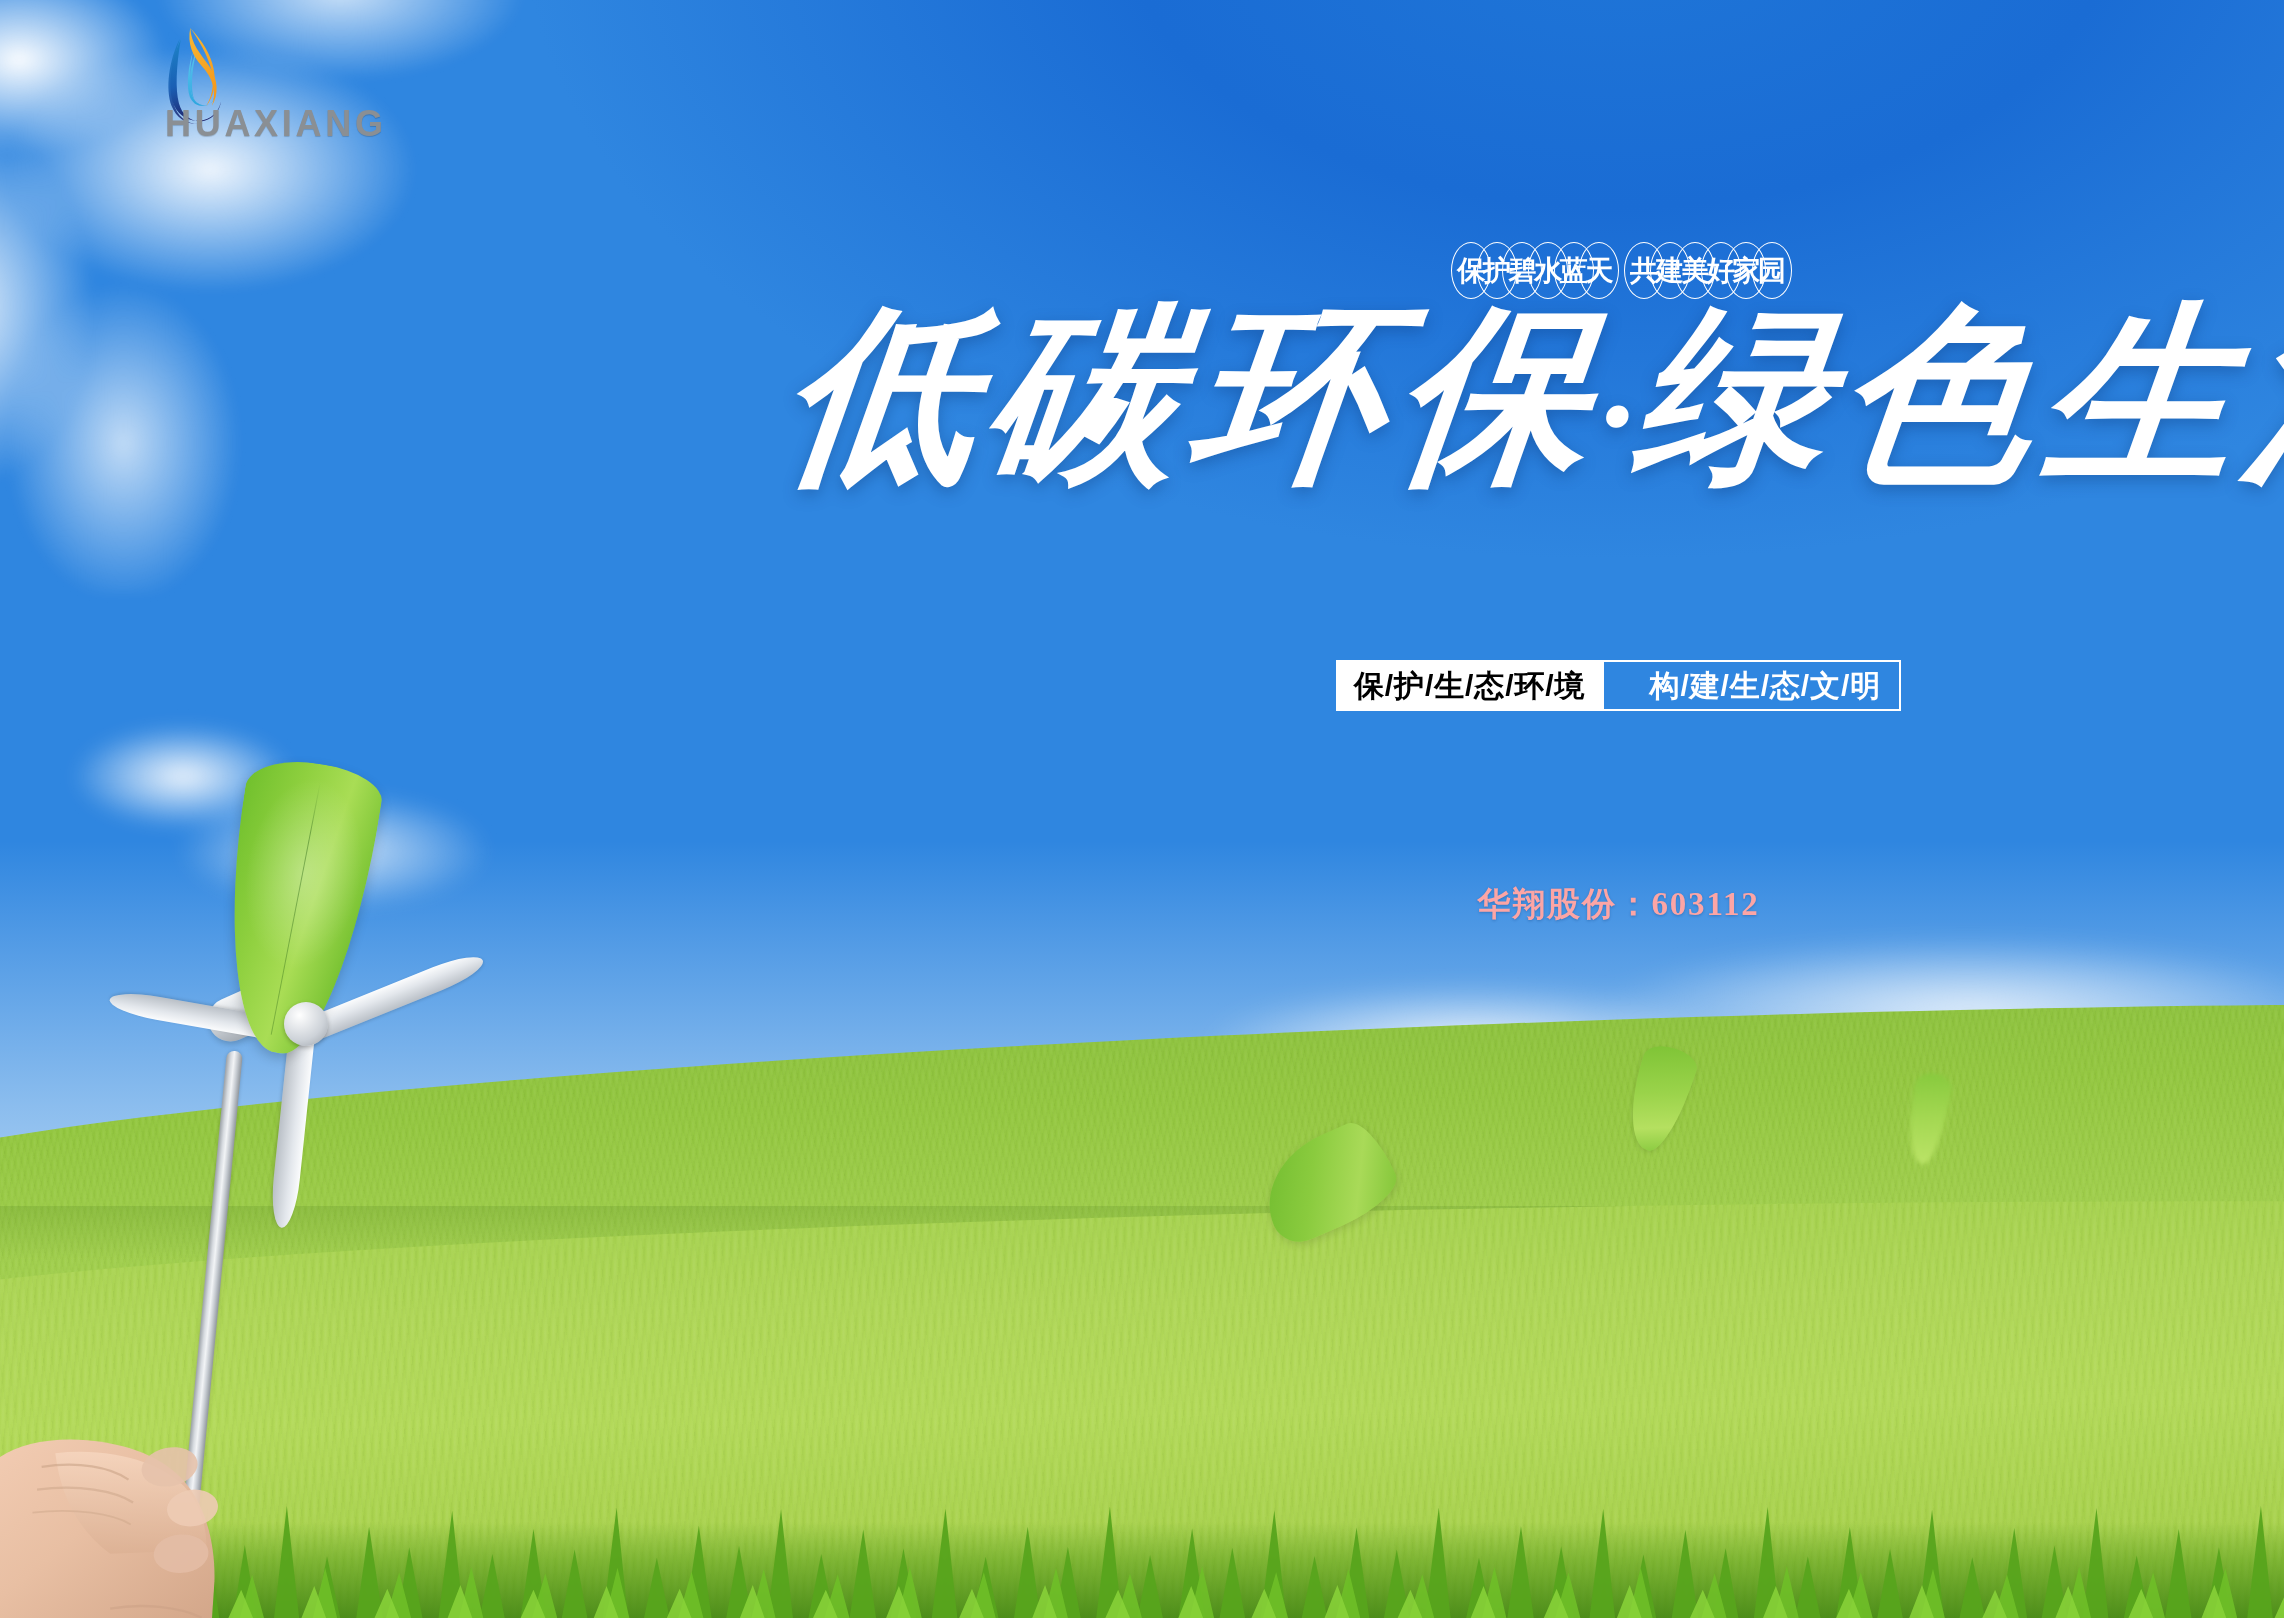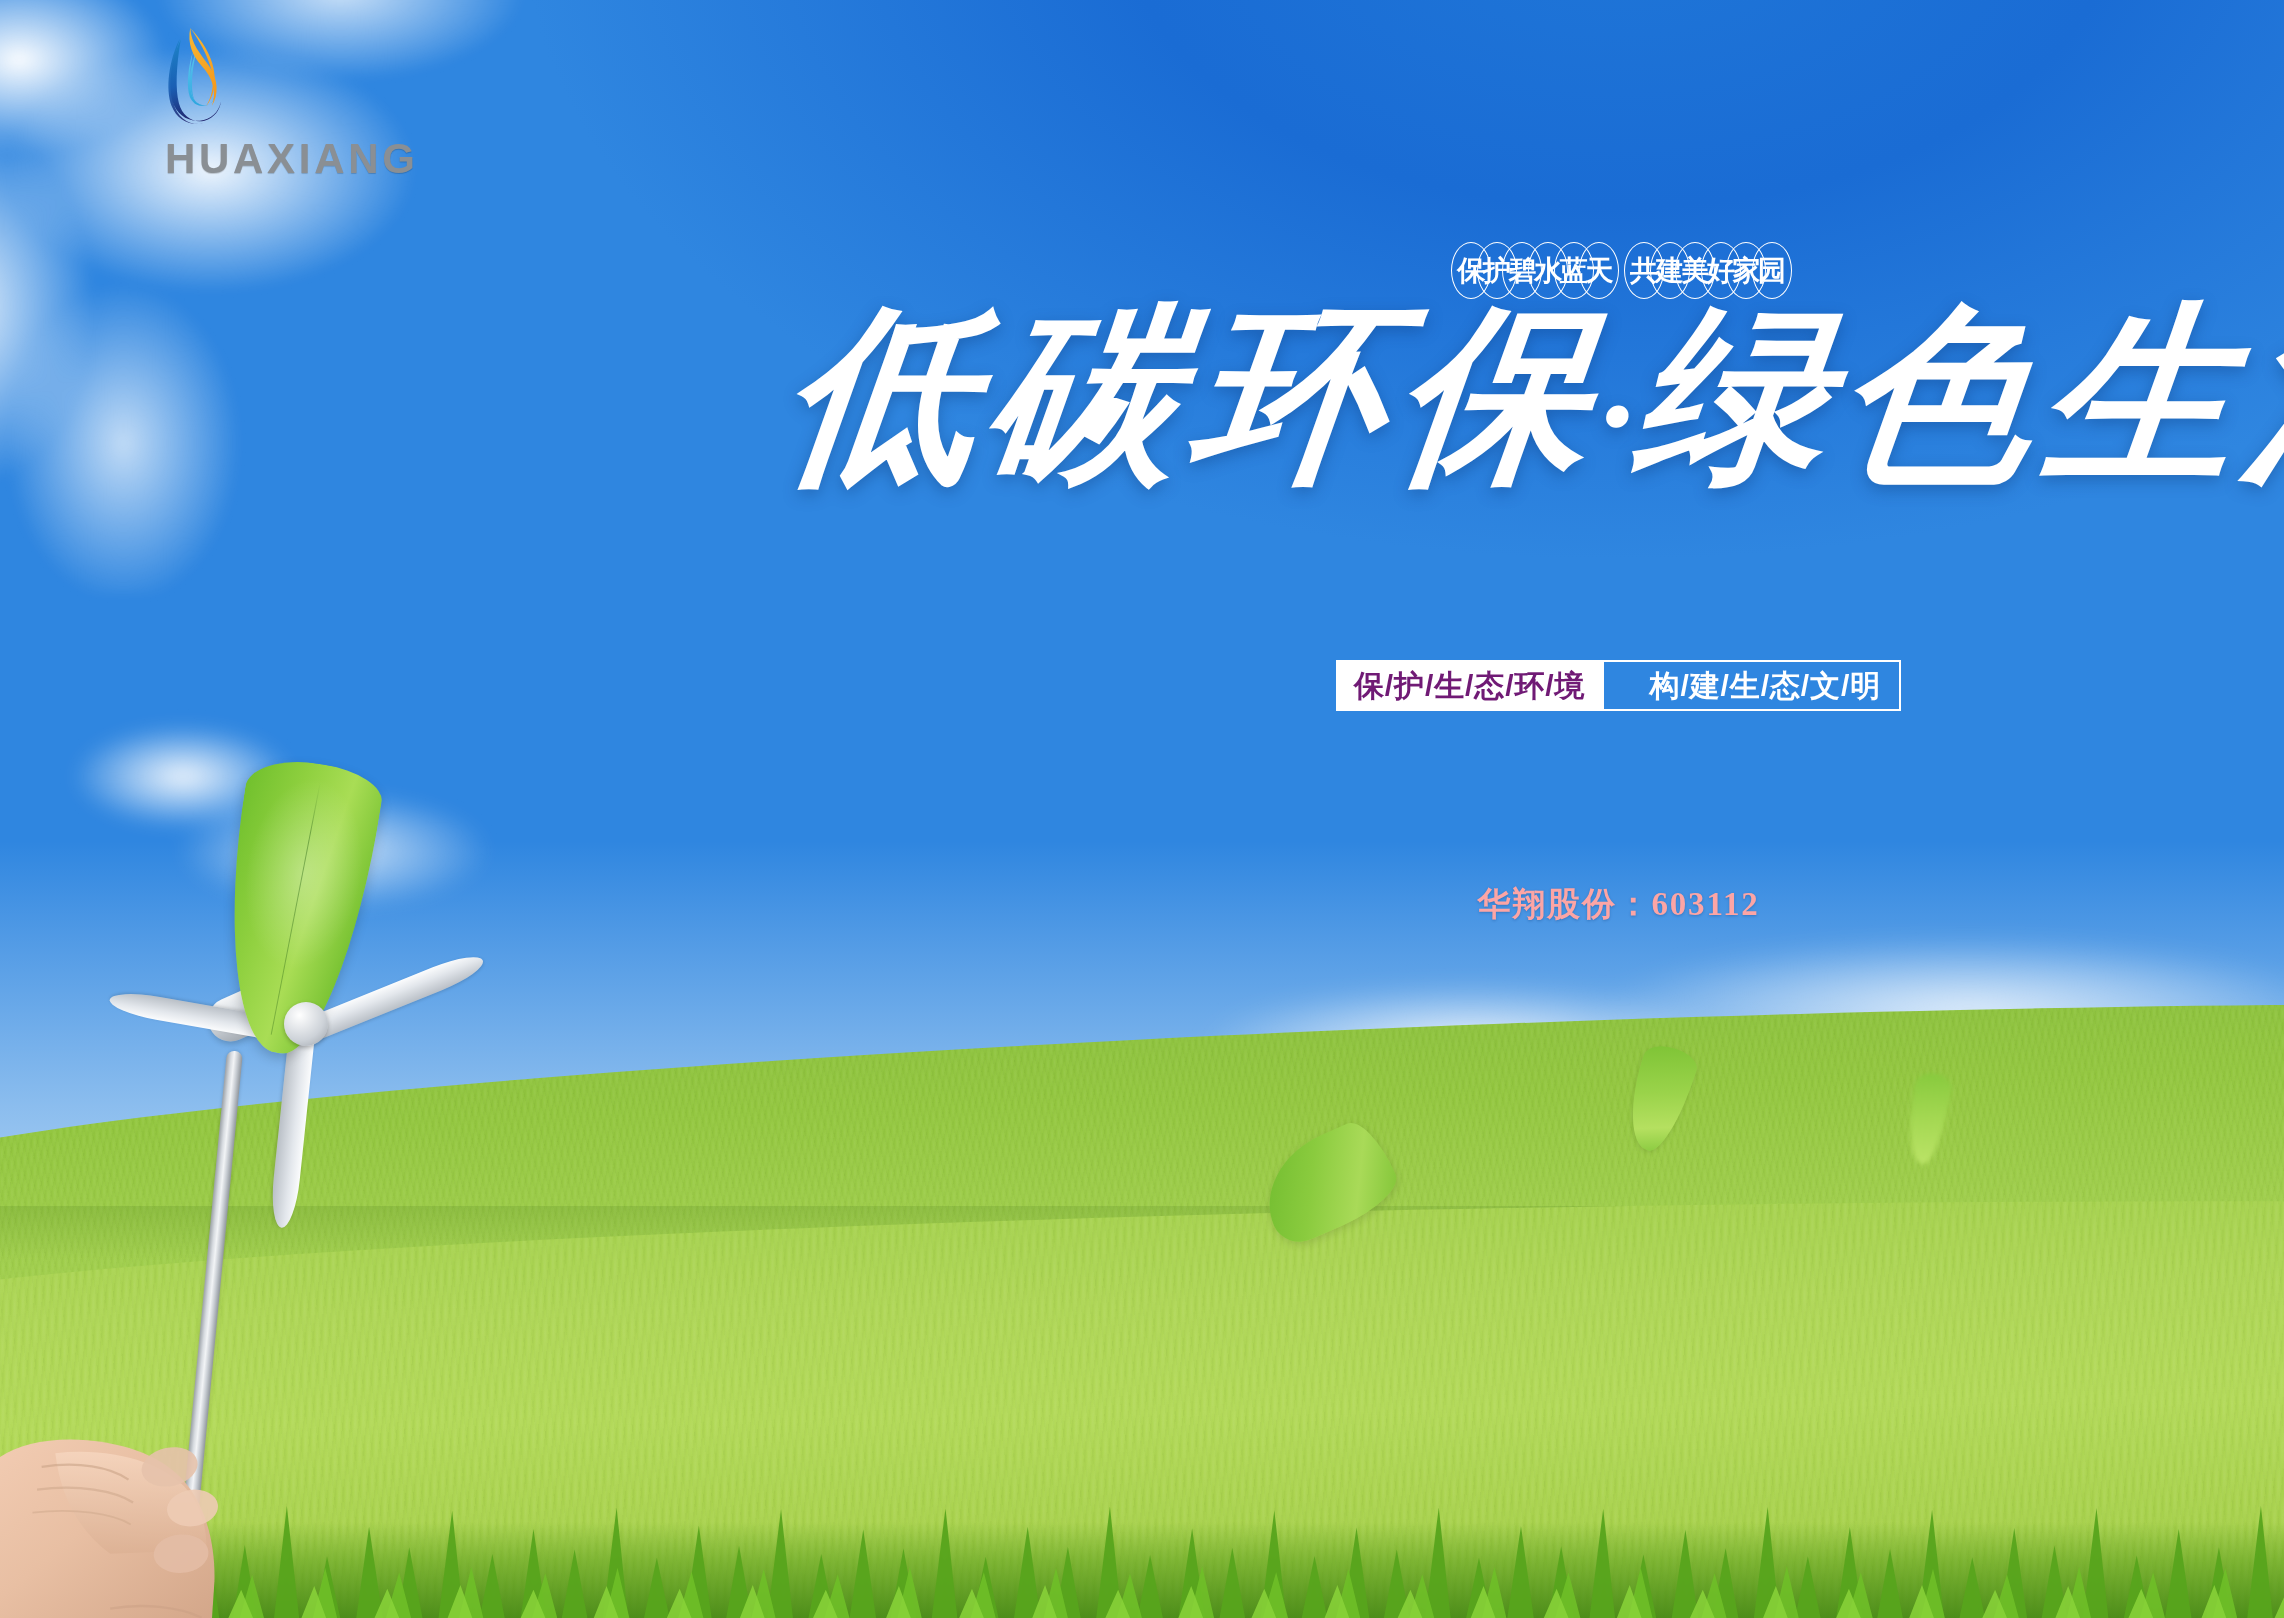--- a/index.html
+++ b/index.html
@@ -133,22 +133,22 @@
     background:linear-gradient(180deg,rgba(40,100,20,.0),rgba(40,100,20,.45) 20%,rgba(40,100,20,.35));
     transform:translateX(-50%) rotate(2deg);
   }
 
   
   .hand{position:absolute;left:-27px;bottom:-18px;width:375px;height:320px;z-index:6;}
 
   
   .logo{position:absolute;left:112px;top:12px;width:174px;height:137px;z-index:12;}
   .logo-word{
-    position:absolute;left:53px;top:91px;font-size:42px;font-weight:700;letter-spacing:3.7px;
-    color:#8a8f94;text-shadow:0 0.5px 0.9px rgba(0,0,0,.18);font-family:"Liberation Sans",sans-serif;margin-top:32px;
+    position:absolute;left:53px;top:91px;font-size:36px;font-weight:700;letter-spacing:3.7px;
+    color:#8a8f94;text-shadow:0 0.5px 0.9px rgba(0,0,0,.18);font-family:"Liberation Sans",sans-serif;
   }
 
   
   .subtitle{
     position:absolute;left:0;top:242px;width:100%;
     display:flex;justify-content:center;align-items:center;z-index:11;
   }
   .sub-group{display:flex;align-items:center;}
   .sub-gap{width:19px;}
   .sub-ch{
@@ -179,21 +179,21 @@
   
   .tagrow{
     position:absolute;left:0;top:660px;width:100%;display:flex;justify-content:center;align-items:stretch;z-index:11;
   }
   .tagbox{height:51px;display:flex;align-items:center;justify-content:center;padding:0 18px;}
   .tagbox .tx{
     font-size:30px;font-weight:700;letter-spacing:0.9px;line-height:1;
     font-family:"Liberation Sans","DejaVu Sans",sans-serif;
   }
   .tag-white{background:#ffffff;}
-  .tag-white .tx{color:#701a75;}
+  .tag-white .tx{color:#000000;}
   .tag-blue{background:transparent;border:2.3px solid #ffffff;border-left:none;padding-left:46px;}
   .tag-blue .tx{color:#ffffff;}
 
   
   .para{
     position:absolute;left:50%;top:756px;transform:translateX(-50%);
     width:1014px;text-align:center;color:#ffffff;z-index:11;
     font-size:16.4px;line-height:30px;letter-spacing:0.5px;
     font-family:"Liberation Sans","DejaVu Sans",sans-serif;
     text-shadow:0 0.5px 1.4px rgba(10,50,110,.25);

